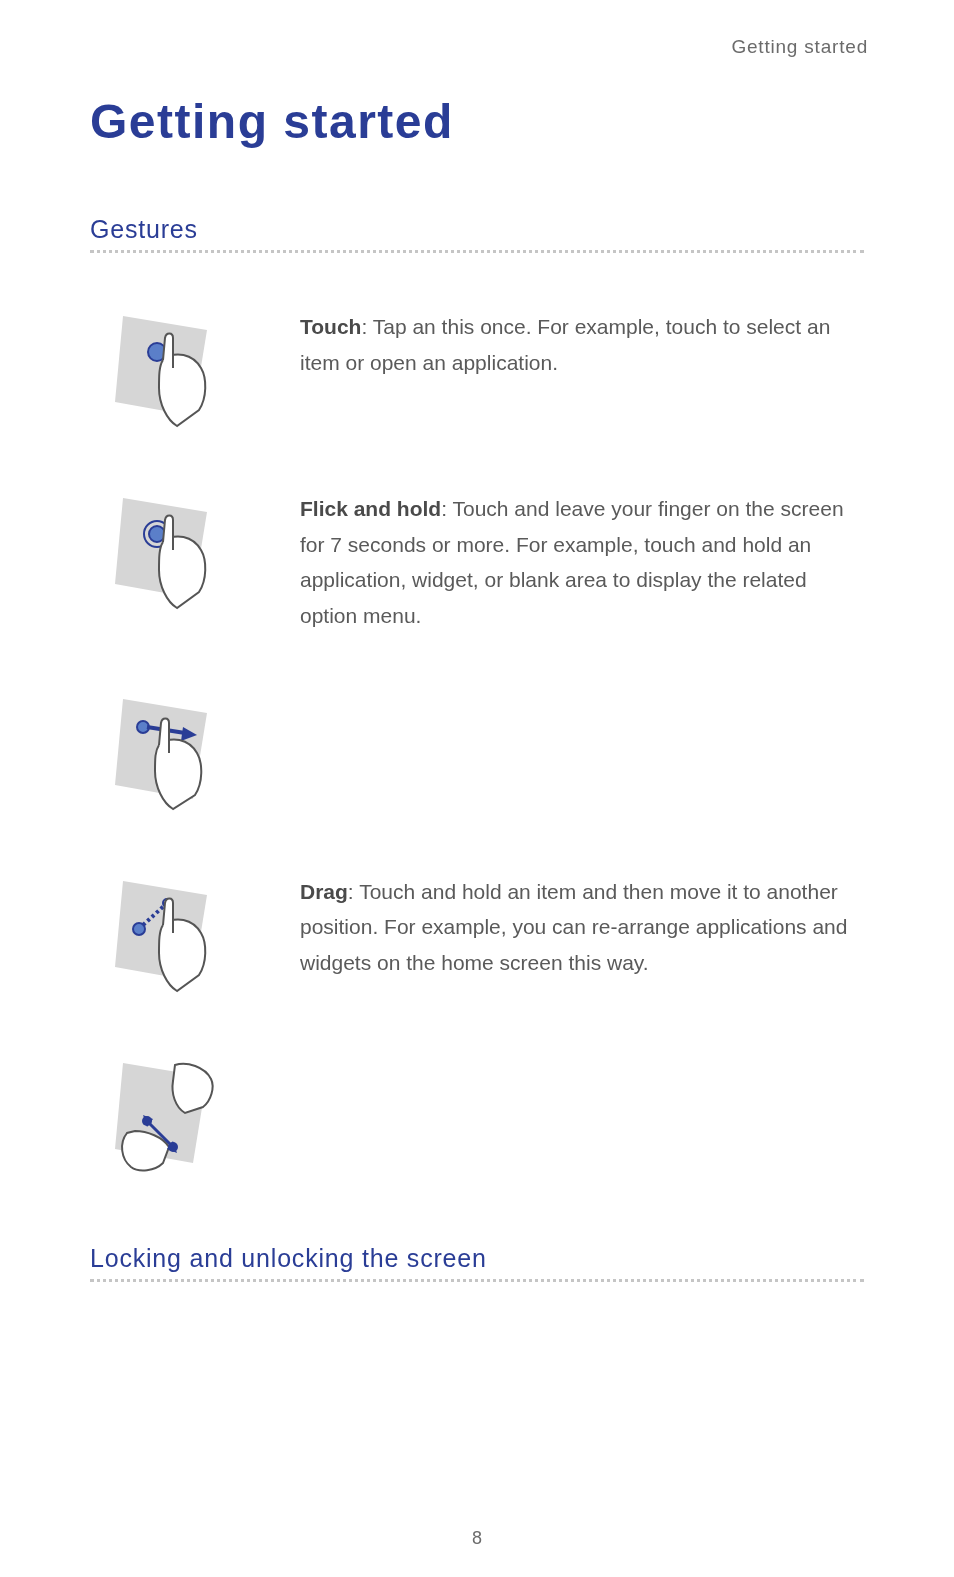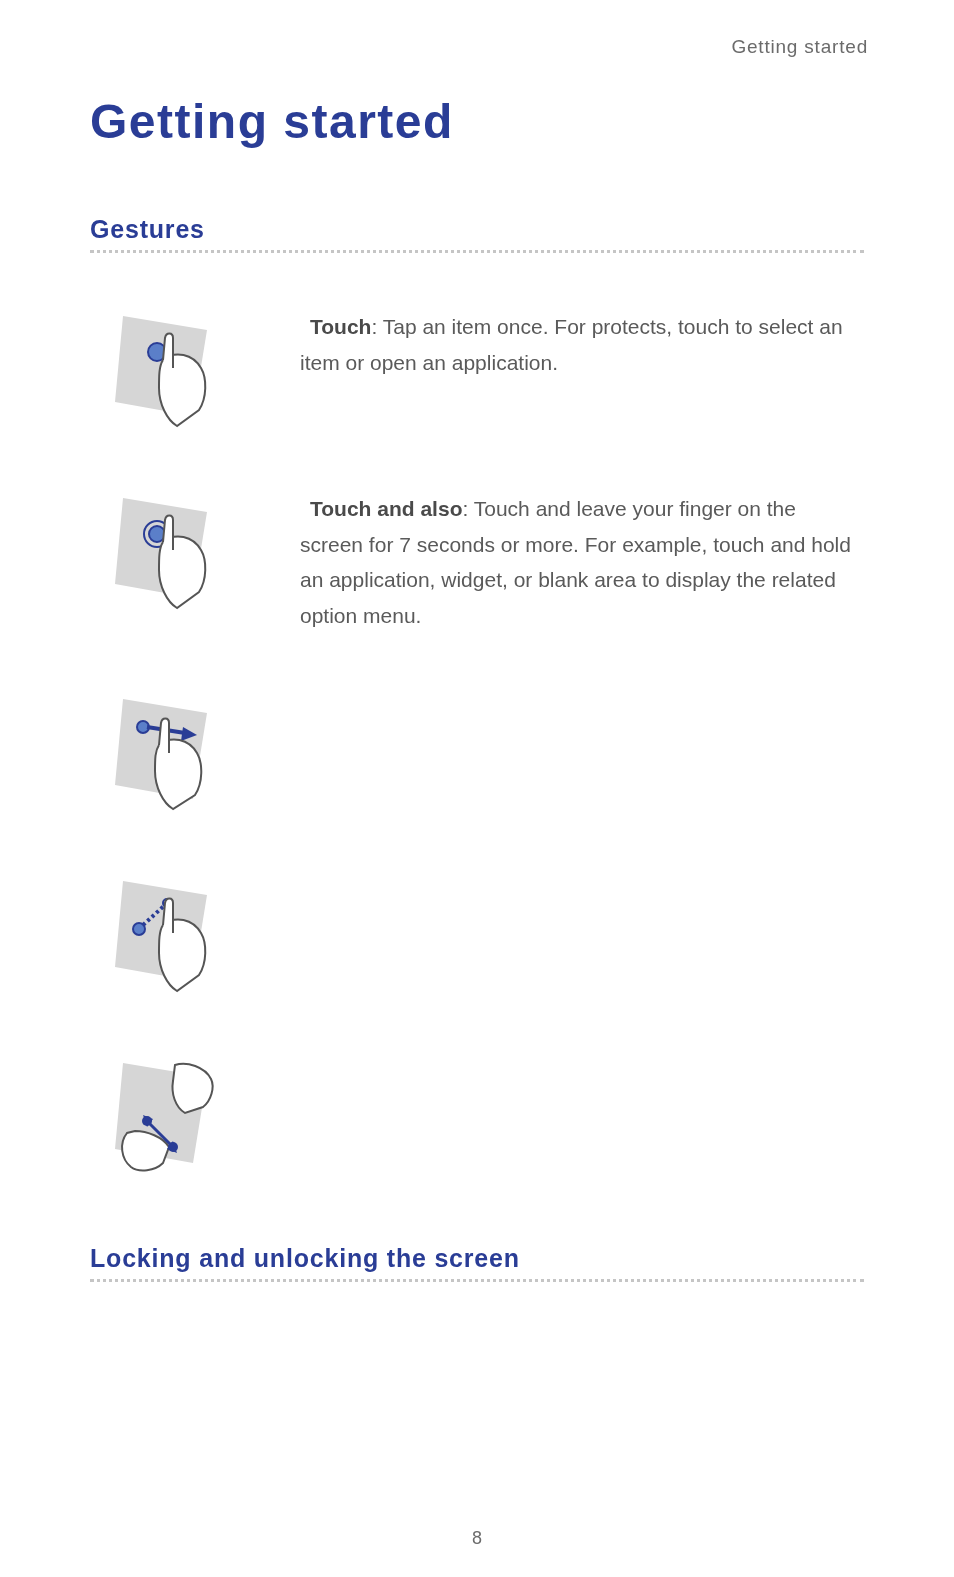--- a/index.html
+++ b/index.html
@@ -22,21 +22,21 @@
   }
   .page-title {
     font-size: 48px;
     font-weight: 700;
     color: #2a3d96;
     letter-spacing: 1.5px;
     margin-bottom: 66px;
   }
   .section-heading {
     font-size: 25px;
-    font-weight: 700;
+    font-weight: 400;
     color: #2a3d96;
     letter-spacing: 0.8px;
     margin-bottom: 6px;
   }
   .dotted-rule {
     border: none;
     border-top: 3px dotted #c5c5c5;
     margin-bottom: 50px;
   }
   .gesture-row {
@@ -57,21 +57,20 @@
   .gesture-text {
     flex: 1;
     font-size: 21px;
     line-height: 1.7;
     color: #5a5a5a;
     padding-top: 6px;
   }
   .gesture-text .term {
     font-weight: 700;
     color: #4a4a4a;
-    margin-left: 10px;
   }
   .section2 { margin-top: 64px; }
   .body-text {
     font-size: 21px;
     line-height: 1.7;
     color: #5a5a5a;
   }
   .page-number {
     position: absolute;
     bottom: 28px;
@@ -96,36 +95,36 @@
 <div class="gesture-row">
   <div class="gesture-icon">
     <svg width="120" height="120" viewBox="0 0 120 120">
       <polygon points="8,8 92,22 78,108 0,94" fill="#d6d6d6"></polygon>
       <circle cx="42" cy="44" r="9" fill="#5b7fc9" stroke="#2a3d96" stroke-width="2"></circle>
       <path d="M48 52 C60 42, 78 46, 86 60 C92 70, 92 90, 84 102 L62 118 C52 112, 44 96, 44 80 C44 68, 44 58, 48 52 Z" fill="#ffffff" stroke="#555" stroke-width="2"></path>
       <path d="M48 52 L50 30 C51 24, 58 24, 58 30 L58 60" fill="#ffffff" stroke="#555" stroke-width="2"></path>
     </svg>
   </div>
   <p class="gesture-text">
-    <span class="term">Touch</span><span>: Tap an item once. For protects, touch to select an item or open an application.</span>
+    <span class="term">Touch</span><span>: Tap an this once. For example, touch to select an item or open an application.</span>
   </p>
 </div>
 
 <div class="gesture-row">
   <div class="gesture-icon">
     <svg width="120" height="120" viewBox="0 0 120 120">
       <polygon points="8,8 92,22 78,108 0,94" fill="#d6d6d6"></polygon>
       <circle cx="42" cy="44" r="13" fill="none" stroke="#2a3d96" stroke-width="2"></circle>
       <circle cx="42" cy="44" r="8" fill="#5b7fc9" stroke="#2a3d96" stroke-width="2"></circle>
       <path d="M48 52 C60 42, 78 46, 86 60 C92 70, 92 90, 84 102 L62 118 C52 112, 44 96, 44 80 C44 68, 44 58, 48 52 Z" fill="#ffffff" stroke="#555" stroke-width="2"></path>
       <path d="M48 52 L50 30 C51 24, 58 24, 58 30 L58 60" fill="#ffffff" stroke="#555" stroke-width="2"></path>
     </svg>
   </div>
   <p class="gesture-text">
-    <span class="term">Touch and also</span><span>: Touch and leave your finger on the screen for 7 seconds or more. For example, touch and hold an application, widget, or blank area to display the related option menu.</span>
+    <span class="term">Flick and hold</span><span>: Touch and leave your finger on the screen for 7 seconds or more. For example, touch and hold an application, widget, or blank area to display the related option menu.</span>
   </p>
 </div>
 
 <div class="gesture-row">
   <div class="gesture-icon">
     <svg width="120" height="120" viewBox="0 0 120 120">
       <polygon points="8,8 92,22 78,108 0,94" fill="#d6d6d6"></polygon>
       <circle cx="28" cy="36" r="6" fill="#5b7fc9" stroke="#2a3d96" stroke-width="2"></circle>
       <line x1="32" y1="36" x2="70" y2="42" stroke="#2a3d96" stroke-width="4"></line>
       <polygon points="68,36 82,44 66,50" fill="#2a3d96"></polygon>
@@ -139,20 +138,23 @@
   <div class="gesture-icon">
     <svg width="120" height="120" viewBox="0 0 120 120">
       <polygon points="8,8 92,22 78,108 0,94" fill="#d6d6d6"></polygon>
       <circle cx="24" cy="56" r="6" fill="#5b7fc9" stroke="#2a3d96" stroke-width="2"></circle>
       <line x1="28" y1="52" x2="50" y2="32" stroke="#2a3d96" stroke-width="4" stroke-dasharray="3,3"></line>
       <circle cx="52" cy="30" r="4" fill="none" stroke="#2a3d96" stroke-width="2"></circle>
       <path d="M48 52 C60 42, 78 46, 86 60 C92 70, 92 90, 84 102 L62 118 C52 112, 44 96, 44 80 C44 68, 44 58, 48 52 Z" fill="#ffffff" stroke="#555" stroke-width="2"></path>
       <path d="M48 52 L50 30 C51 24, 58 24, 58 30 L58 60" fill="#ffffff" stroke="#555" stroke-width="2"></path>
     </svg>
   </div>
+  <p class="gesture-text">
+    <span class="term">Drag</span><span>: Touch and hold an item and then move it to another position. For example, you can re-arrange applications and widgets on the home screen this way.</span>
+  </p>
 </div>
 
 <div class="gesture-row">
   <div class="gesture-icon">
     <svg width="120" height="120" viewBox="0 0 120 120">
       <polygon points="8,8 92,22 78,108 0,94" fill="#d6d6d6"></polygon>
 
       <path d="M60 10 C72 6, 90 12, 96 24 C100 32, 96 46, 88 52 L70 58 C60 52, 56 38, 58 26 Z" fill="#ffffff" stroke="#555" stroke-width="2"></path>
 
       <path d="M12 78 C4 88, 6 104, 16 112 C24 118, 40 116, 48 108 L54 92 C48 82, 32 76, 20 76 Z" fill="#ffffff" stroke="#555" stroke-width="2"></path>

